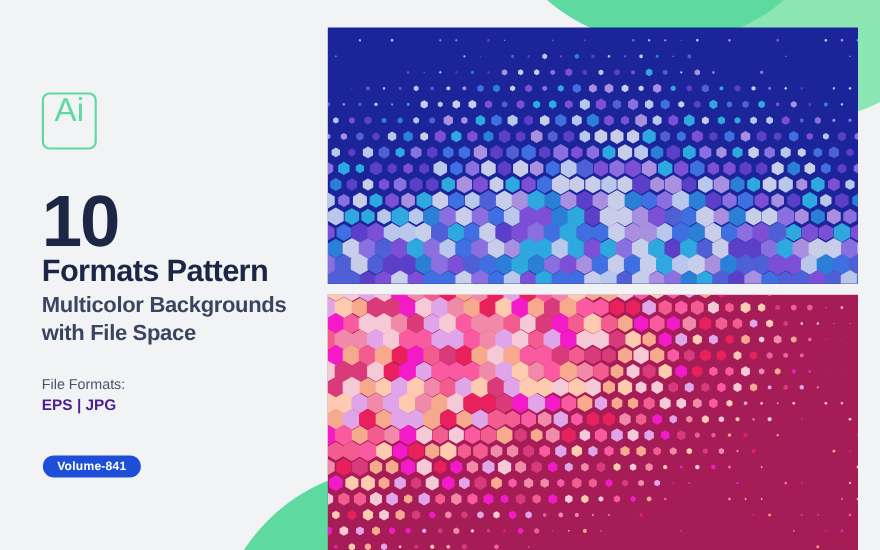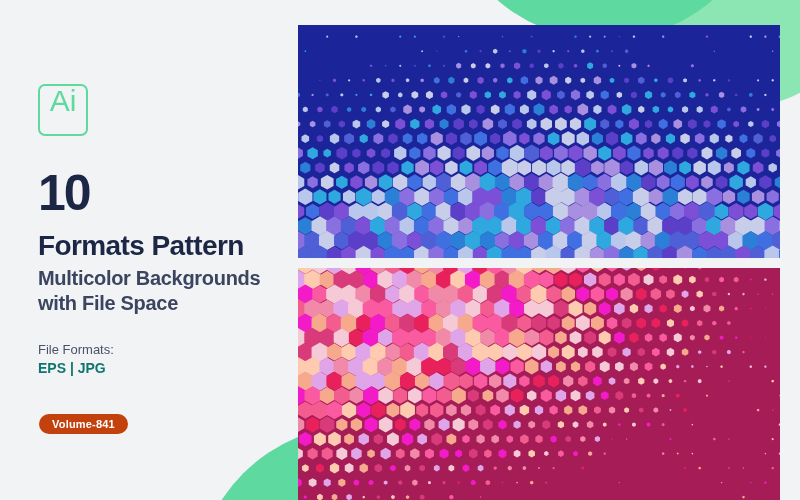--- a/index.html
+++ b/index.html
@@ -66,21 +66,21 @@
     font-weight: 300;
     color: #5ED9A0;
     letter-spacing: 0px;
     line-height: 1;
   }
 
   #count-number {
     position: absolute;
     left: 0;
     top: 168px;
-    font-size: 50px;
+    font-size: 66px;
     font-weight: bold;
     color: #1C2746;
     letter-spacing: -2px;
     line-height: 1;
   }
 
   #title-main {
     position: absolute;
     left: 0;
     top: 232px;
@@ -112,32 +112,32 @@
     font-weight: 400;
     color: #4A5268;
     line-height: 1;
   }
   #formats-value {
     position: absolute;
     left: 0;
     top: 361px;
     font-size: 14px;
     font-weight: bold;
-    color: #0f766e;
+    color: #4c1d95;
     line-height: 1;
   }
 
   #volume-badge {
     position: absolute;
     left: 1px;
     top: 414px;
     height: 20px;
     padding: 0 13px;
     border-radius: 10px;
-    background: #c2410c;
+    background: #1d4ed8;
     display: flex;
     align-items: center;
     justify-content: center;
   }
   #volume-badge-label {
     font-size: 11px;
     font-weight: bold;
     color: #ffffff;
     letter-spacing: 0.2px;
     line-height: 1;

